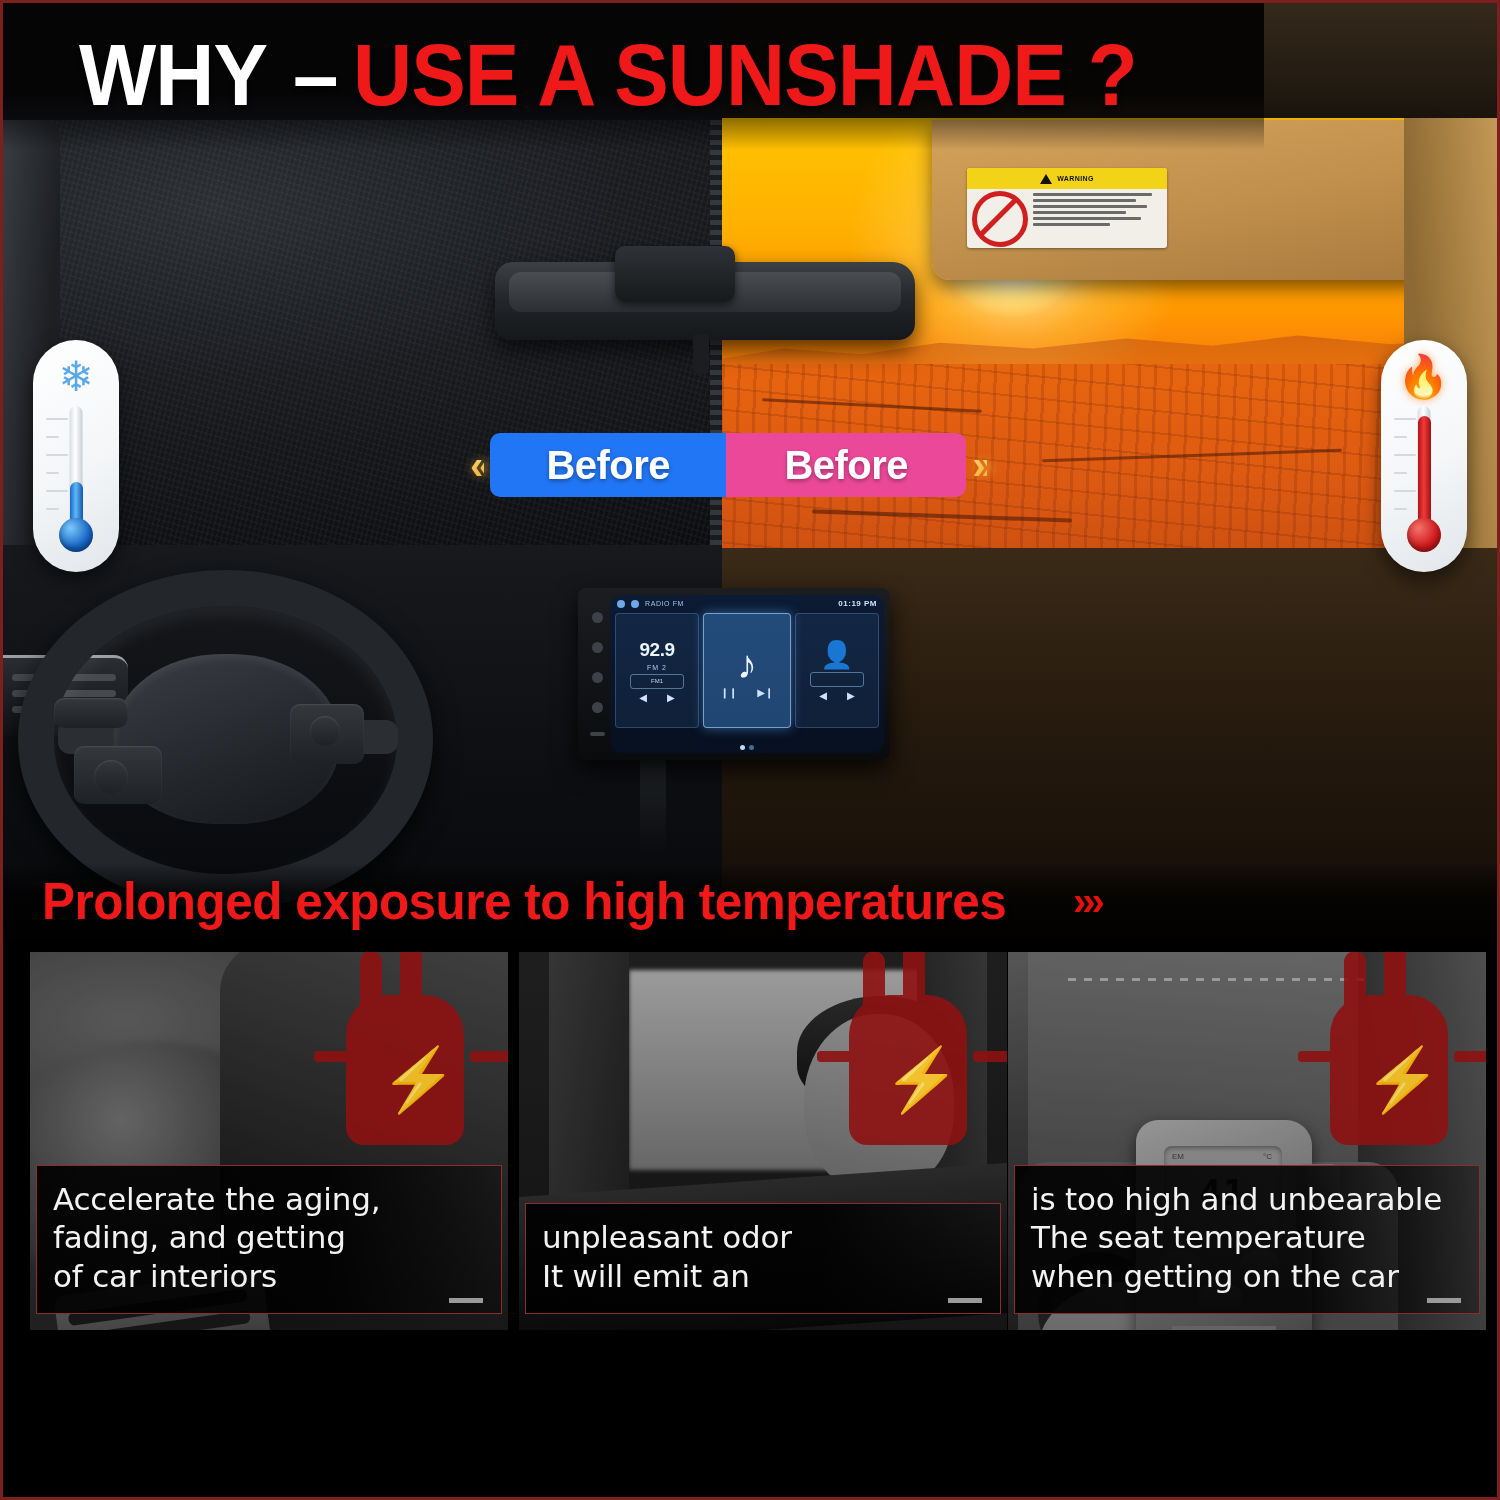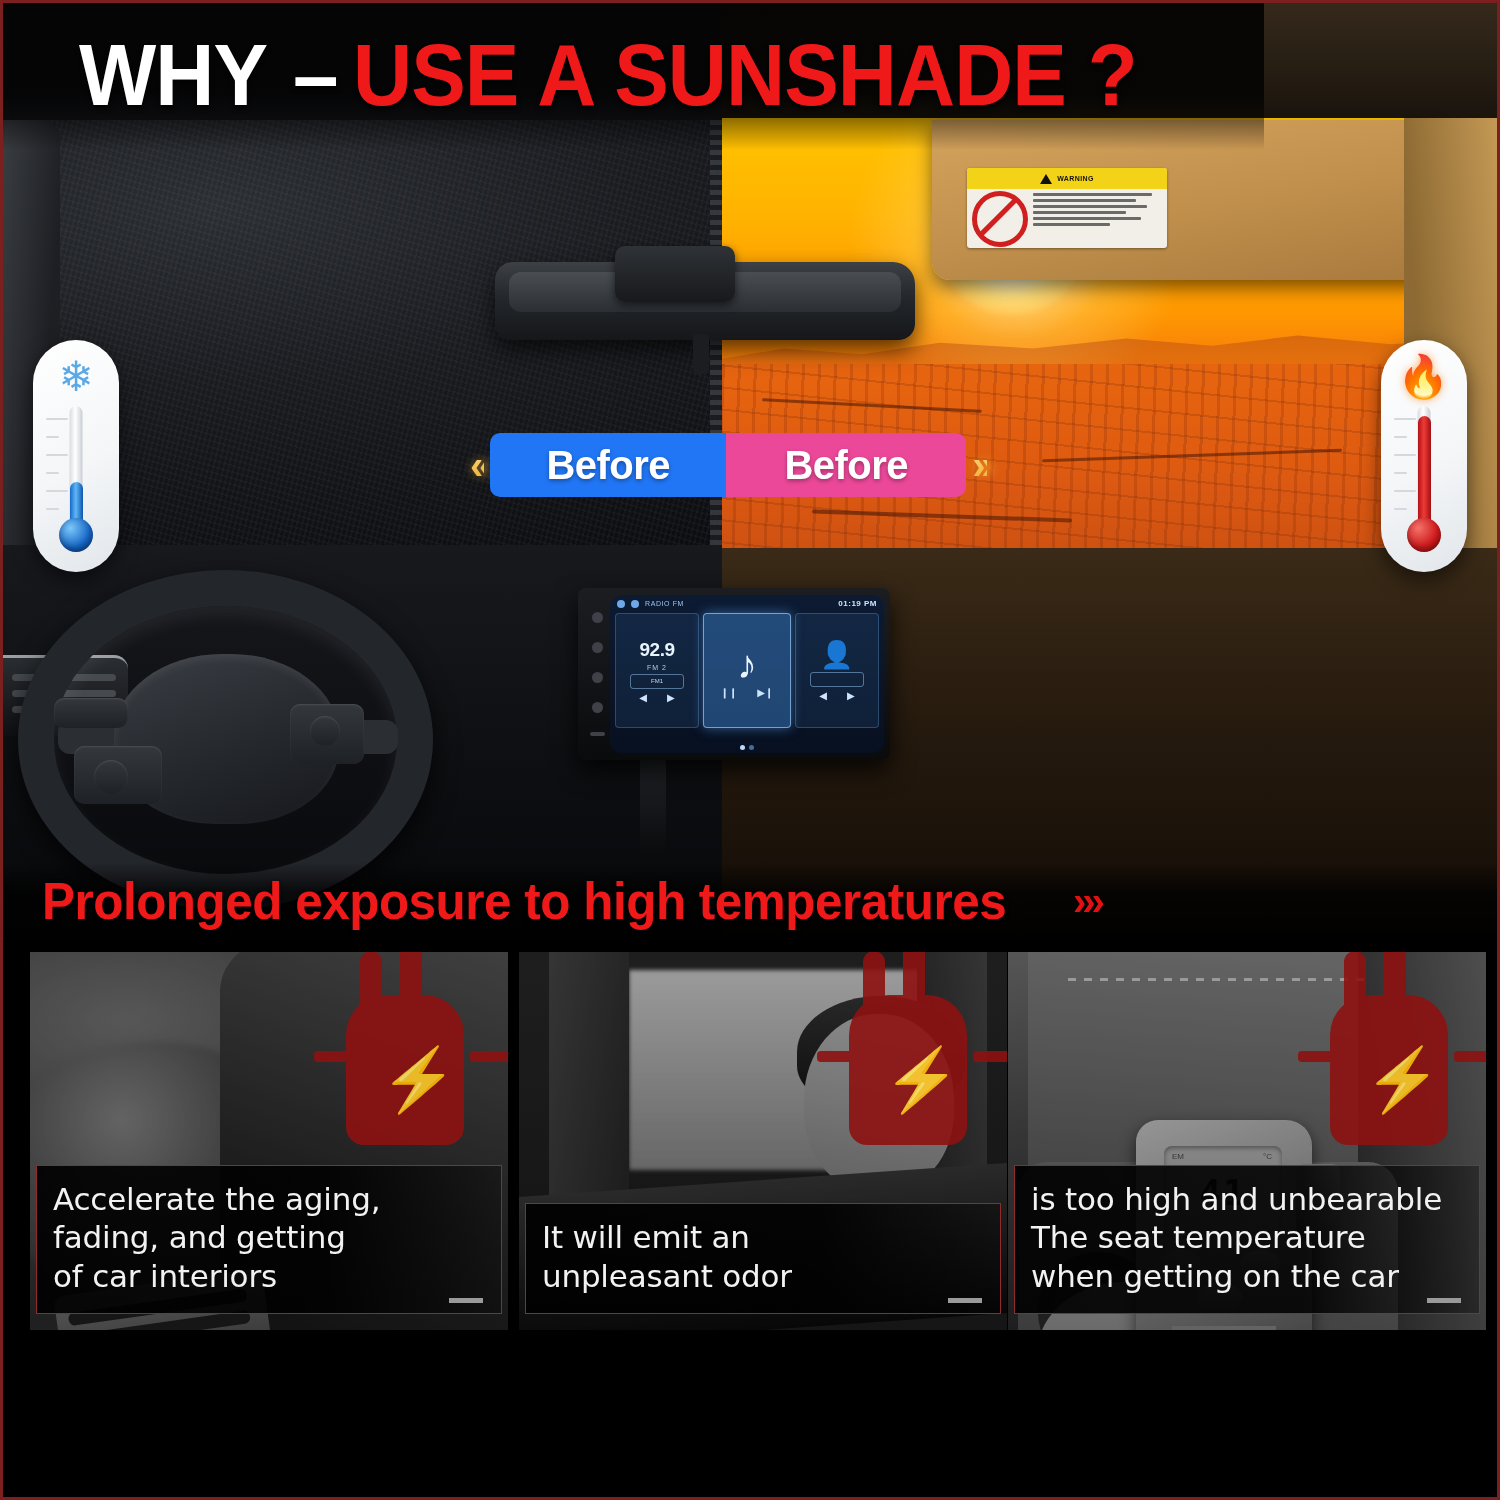--- a/index.html
+++ b/index.html
@@ -515,22 +515,22 @@
       </div>
       <div class="stamp" style="right:6px;bottom:120px;">
         <div class="finger" style="left:32px;"></div>
         <div class="finger" style="left:72px;top:-54px;"></div>
         <div class="hand"></div>
         <div class="ray" style="left:-14px;top:56px;width:44px;height:11px;"></div>
         <div class="ray" style="right:-16px;top:56px;width:44px;height:11px;"></div>
         <div class="bolt">⚡</div>
       </div>
       <div class="caption">
+        <p>unpleasant odor</p>
         <p>It will emit an</p>
-        <p>unpleasant odor</p>
         <span class="cap-underscore"></span>
       </div>
     </div>
 
     <div class="card card-3">
       <div class="photo p3">
         <div class="p3-bolster"></div>
         <div class="p3-seatback">
           <div class="p3-stitch"></div>
         </div>

